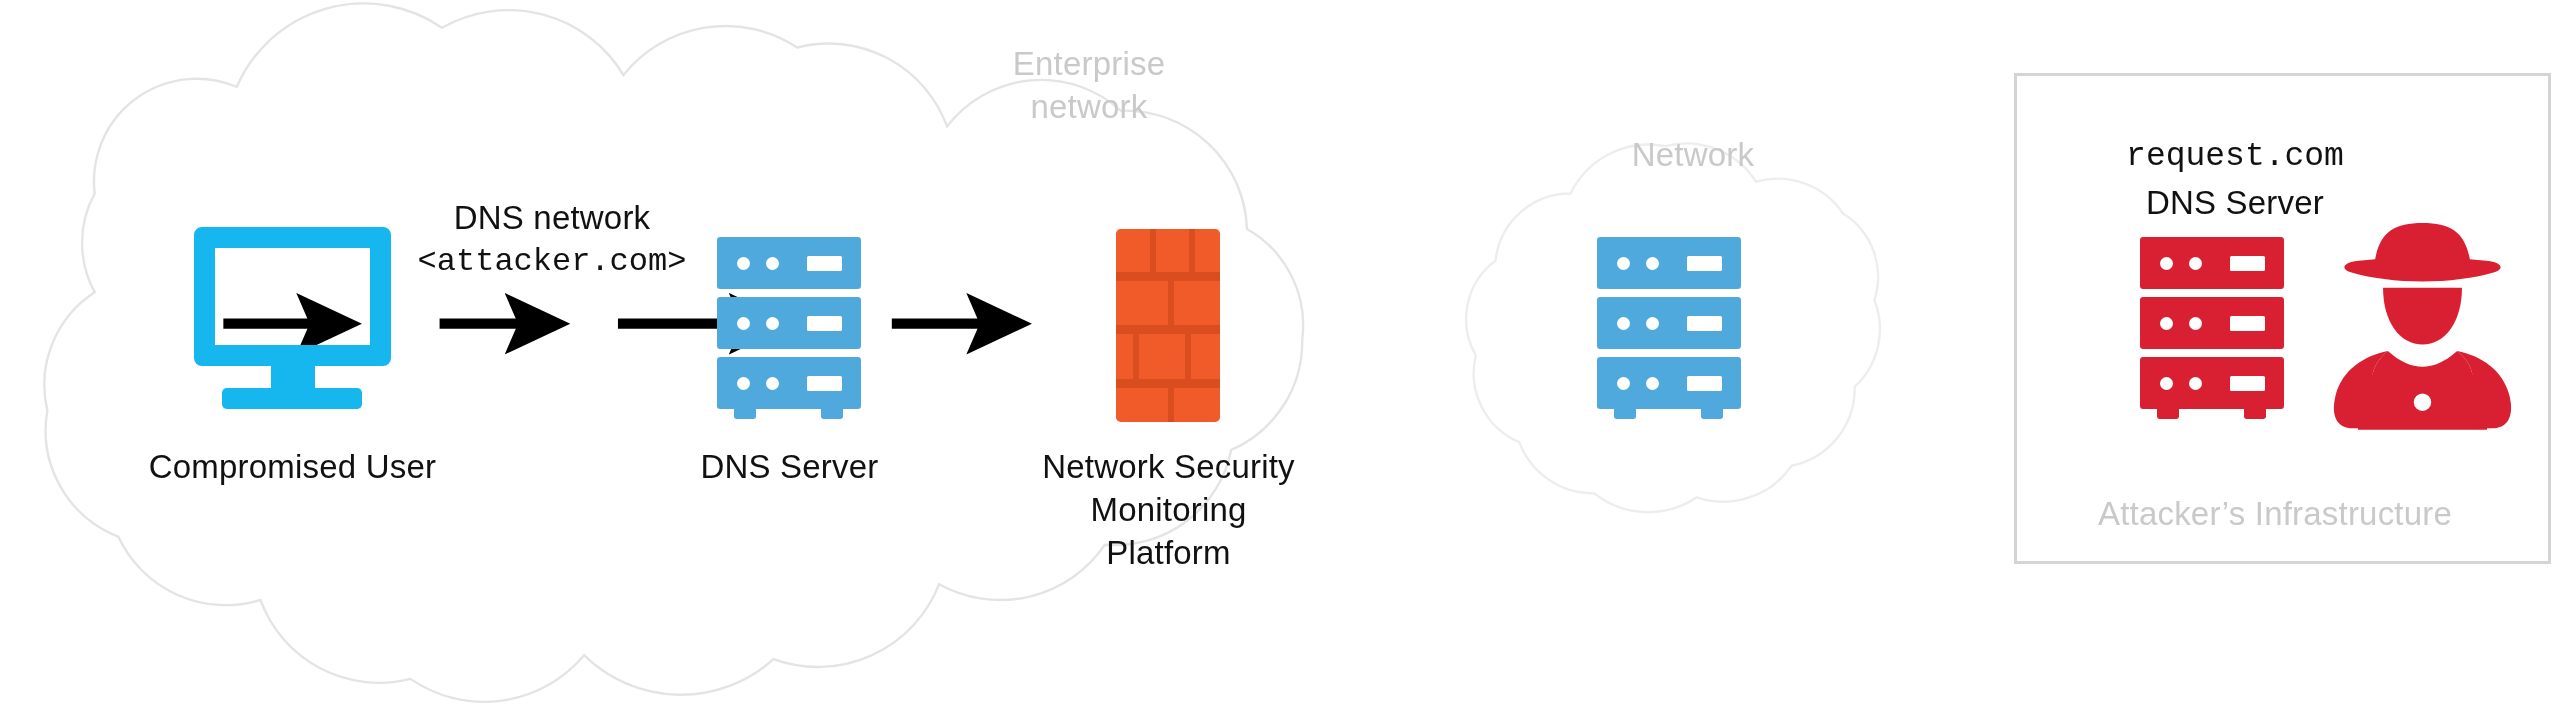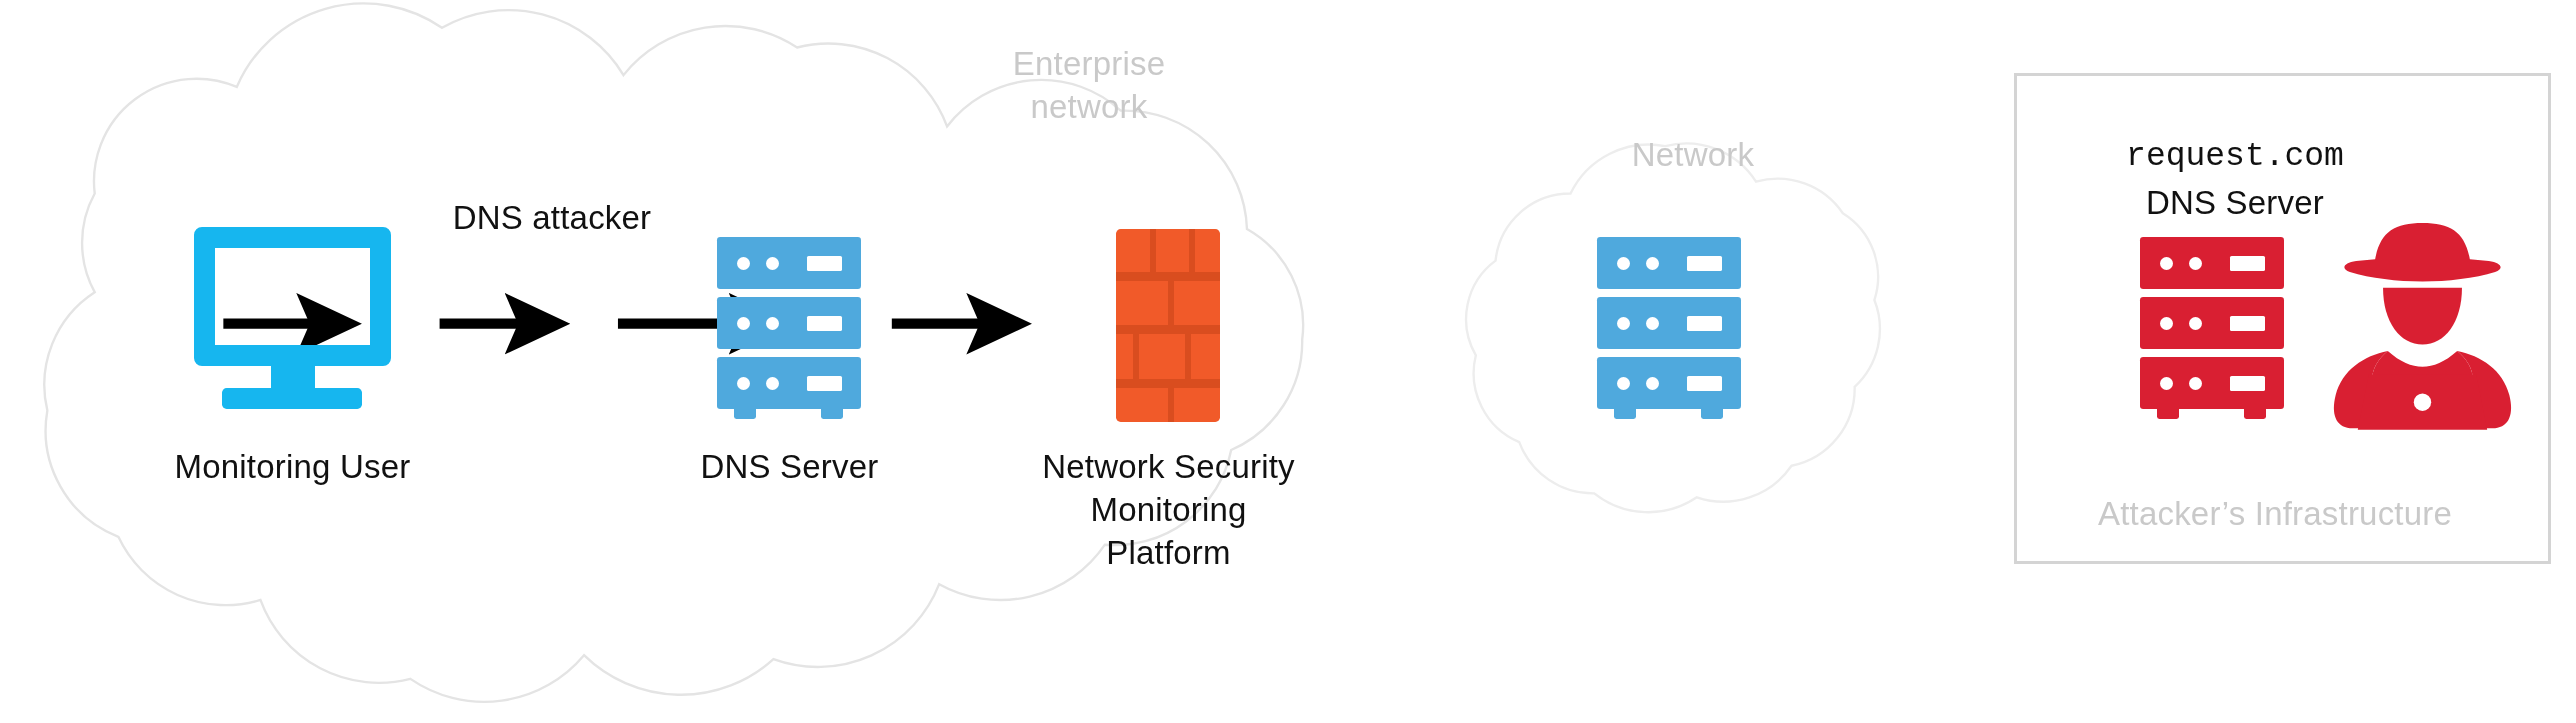--- a/index.html
+++ b/index.html
@@ -141,23 +141,24 @@
   <div class="lbl lbl-gray sans" style="left:931px;top:43px;width:316px;font-size:33px;">Enterprise
 network</div>
 
   <div class="lbl lbl-gray sans" style="left:1543px;top:134px;width:300px;font-size:33px;">Network</div>
 
   <div class="monitor icon" style="left:194px;top:227px;width:197px;height:182px;">
     <div class="screen" style="left:0;top:0;width:197px;height:139px;border:21px solid #16b6ef;"></div>
     <div class="neck" style="left:77px;top:139px;width:44px;height:30px;background:#16b6ef;"></div>
     <div class="base" style="left:28px;top:161px;width:140px;height:20.5px;background:#16b6ef;"></div>
   </div>
-  <div class="lbl lbl-dark sans" style="left:36px;top:446px;width:513px;font-size:33px;">Monitoring User</div>
-
-  <div class="lbl lbl-dark sans" style="left:347px;top:197px;width:410px;font-size:33px;">DNS attacker</div>
+  <div class="lbl lbl-dark sans" style="left:36px;top:446px;width:513px;font-size:33px;">Compromised User</div>
+
+  <div class="lbl lbl-dark sans" style="left:347px;top:197px;width:410px;font-size:33px;">DNS network</div>
+  <div class="lbl lbl-dark mono" style="left:347px;top:241px;width:410px;font-size:32px;">&lt;attacker.com&gt;</div>
 
   <div class="server icon" style="left:717px;top:237px;width:144px;height:182px;">
     <div class="unit" style="top:0;width:144px;height:52px;background:#4fa9dd;">
       <div class="dot" style="left:20px;top:20px;width:13.4px;height:13.4px;"></div>
       <div class="dot" style="left:49px;top:20px;width:13.4px;height:13.4px;"></div>
       <div class="slot" style="left:90px;top:19px;width:35px;height:15px;"></div>
     </div>
     <div class="unit" style="top:60px;width:144px;height:52px;background:#4fa9dd;">
       <div class="dot" style="left:20px;top:20px;width:13.4px;height:13.4px;"></div>
       <div class="dot" style="left:49px;top:20px;width:13.4px;height:13.4px;"></div>

